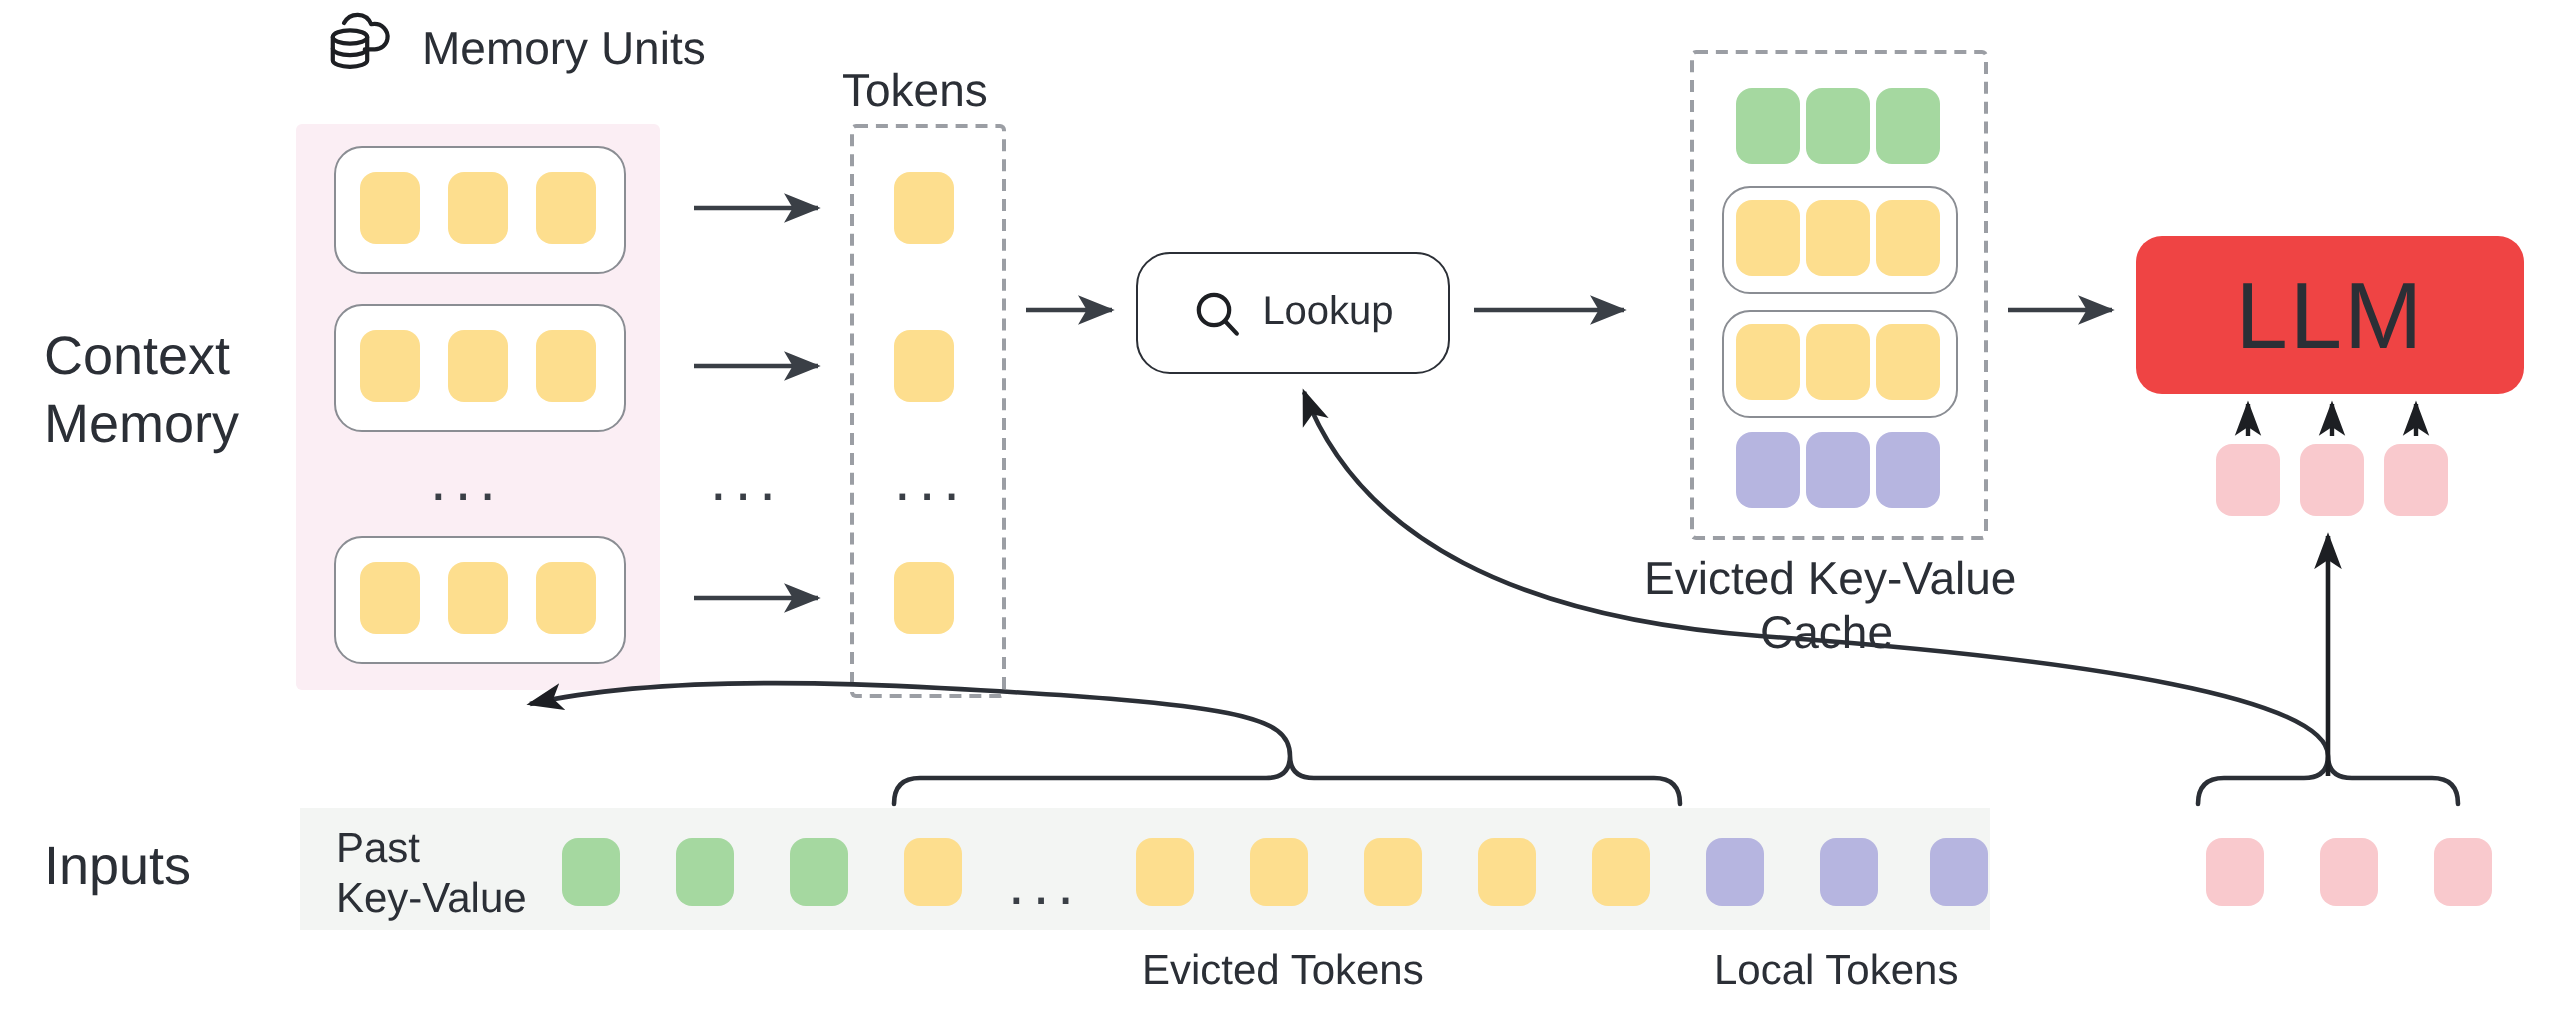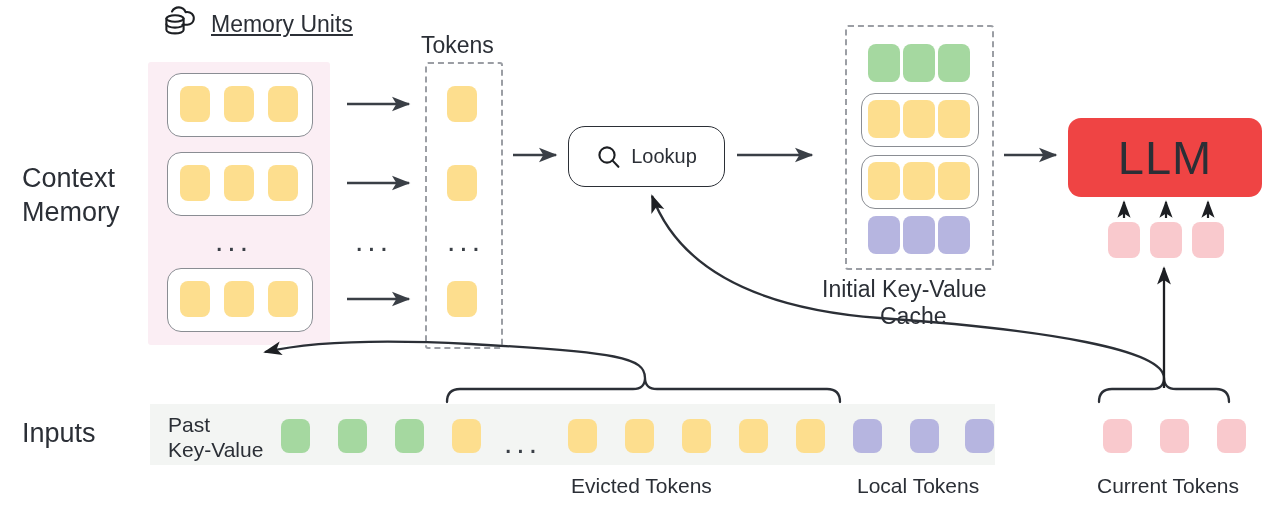--- a/index.html
+++ b/index.html
@@ -40,21 +40,21 @@
   <div class="lbl big" style="left:22px;top:417px;">Inputs</div>
 
   <span style="position:absolute;left:160px;top:4px;width:42px;height:40px;">
     <svg width="42" height="40" viewBox="0 0 42 40" fill="none" stroke="#1d1f23" stroke-width="2.1" stroke-linecap="round" stroke-linejoin="round">
       <path d="M12 7.5c3-5.5 11-5.6 13.6.6 5.3-1 8.8 3.2 8.1 7.4-.5 3-3.1 5.2-6.3 5.2h-5"></path>
       <ellipse cx="15" cy="14.5" rx="8.6" ry="3.3"></ellipse>
       <path d="M6.4 14.5v11.6c0 1.8 3.9 3.3 8.6 3.3s8.6-1.5 8.6-3.3V14.5"></path>
       <path d="M6.4 20.3c0 1.8 3.9 3.3 8.6 3.3s8.6-1.5 8.6-3.3"></path>
     </svg>
   </span>
-  <div class="lbl mid" style="left:211px;top:10px;text-decoration:underline;">Memory Units</div>
+  <div class="lbl mid" style="left:211px;top:10px;">Memory Units</div>
 
   <div class="memPanel" style="left:148px;top:62px;width:182px;height:283px;"></div>
 
   <div class="unit" style="left:167px;top:73px;width:144px;height:62px;"></div>
   <div class="tok y" style="left:180px;top:86px;width:30px;height:36px;"></div>
   <div class="tok y" style="left:224px;top:86px;width:30px;height:36px;"></div>
   <div class="tok y" style="left:268px;top:86px;width:30px;height:36px;"></div>
 
   <div class="unit" style="left:167px;top:152px;width:144px;height:62px;"></div>
   <div class="tok y" style="left:180px;top:165px;width:30px;height:36px;"></div>
@@ -101,21 +101,21 @@
 
   <div class="unit" style="left:861px;top:155px;width:116px;height:52px;"></div>
   <div class="tok y" style="left:868px;top:162px;width:32px;height:38px;"></div>
   <div class="tok y" style="left:903px;top:162px;width:32px;height:38px;"></div>
   <div class="tok y" style="left:938px;top:162px;width:32px;height:38px;"></div>
 
   <div class="tok p" style="left:868px;top:216px;width:32px;height:38px;"></div>
   <div class="tok p" style="left:903px;top:216px;width:32px;height:38px;"></div>
   <div class="tok p" style="left:938px;top:216px;width:32px;height:38px;"></div>
 
-  <div class="lbl mid" style="left:822px;top:275px;">Initial Key-Value</div>
+  <div class="lbl mid" style="left:822px;top:275px;">Evicted Key-Value</div>
   <div class="lbl mid" style="left:880px;top:302px;">Cache</div>
 
   <div class="llm" style="left:1068px;top:118px;width:194px;height:79px;">
     <span class="txt">LLM</span>
   </div>
   <div class="tok k" style="left:1108px;top:222px;width:32px;height:36px;"></div>
   <div class="tok k" style="left:1150px;top:222px;width:32px;height:36px;"></div>
   <div class="tok k" style="left:1192px;top:222px;width:32px;height:36px;"></div>
 
   <div class="inbar" style="left:150px;top:404px;width:845px;height:61px;"></div>
@@ -135,21 +135,20 @@
   <div class="tok p" style="left:853px;top:419px;width:29px;height:34px;"></div>
   <div class="tok p" style="left:910px;top:419px;width:29px;height:34px;"></div>
   <div class="tok p" style="left:965px;top:419px;width:29px;height:34px;"></div>
 
   <div class="tok k" style="left:1103px;top:419px;width:29px;height:34px;"></div>
   <div class="tok k" style="left:1160px;top:419px;width:29px;height:34px;"></div>
   <div class="tok k" style="left:1217px;top:419px;width:29px;height:34px;"></div>
 
   <div class="lbl sm" style="left:857px;top:473px;">Local Tokens</div>
   <div class="lbl sm" style="left:571px;top:473px;">Evicted Tokens</div>
-  <div class="lbl sm" style="left:1097px;top:473px;">Current Tokens</div>
 
   <svg class="ov">
     <defs>
       <marker id="ah" markerWidth="9" markerHeight="9" refX="7.4" refY="3.4" orient="auto" markerUnits="strokeWidth">
         <path d="M0,0.2 L8,3.4 L0,6.6 L1.9,3.4 z" fill="#3a3f46"></path>
       </marker>
       <marker id="ahs" markerWidth="9" markerHeight="9" refX="7.2" refY="3.3" orient="auto" markerUnits="strokeWidth">
         <path d="M0,0.3 L8,3.3 L0,6.3 L2,3.3 z" fill="#1d1f23"></path>
       </marker>
     </defs>

